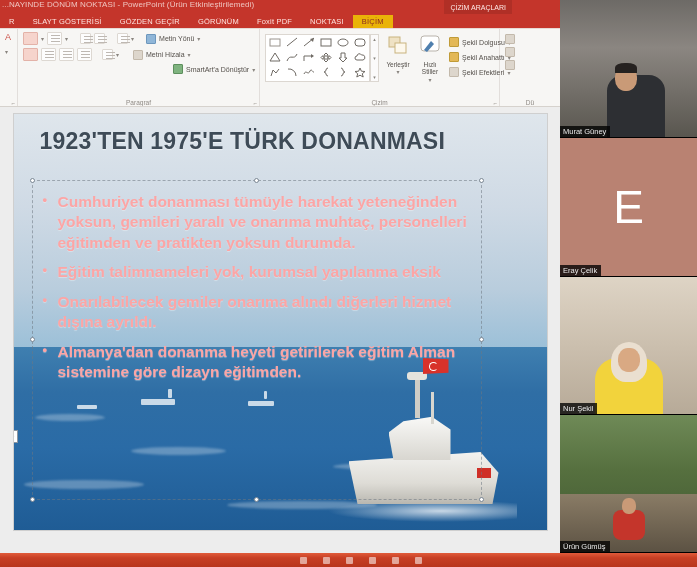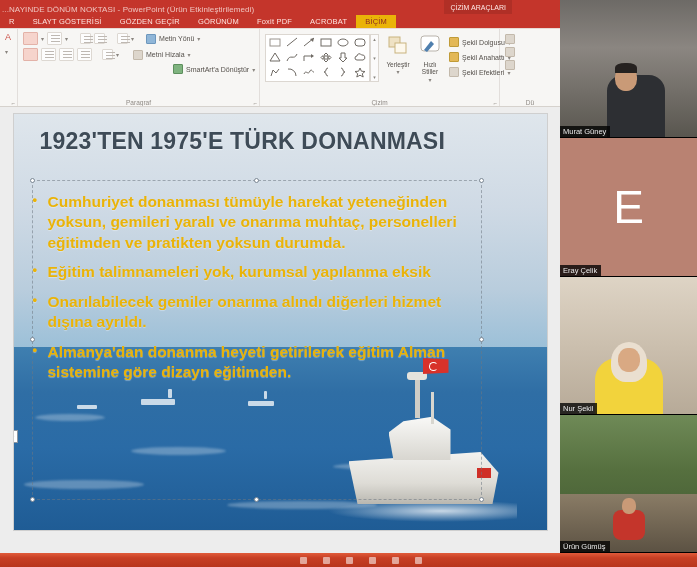--- a/index.html
+++ b/index.html
@@ -10,21 +10,21 @@
     position:relative;
   }
   
   #ppt-window{
     position:absolute; left:0; top:0; width:560px; height:567px;
     background:#f1f1f1; overflow:hidden;
   }
   
   #title-bar{
     height:14px; background:#c4352b; position:relative;
-    display:flex; align-items:flex-end;
+    display:flex; align-items:flex-start;
   }
   #title-text{
     color:#f3cfcb; font-size:8px; white-space:nowrap;
     padding-left:2px; letter-spacing:.1px; opacity:.92;
   }
   #ctx-tab-group{
     position:absolute; right:48px; top:0; height:14px;
     background:#b02f26; color:#ffe9e6; font-size:7px;
     display:flex; align-items:center; padding:0 6px; white-space:nowrap;
   }
@@ -181,22 +181,22 @@
   }
   #body-placeholder{
     position:absolute; left:18px; top:66px; width:450px; height:320px;
     border:1px dashed rgba(110,120,130,.55);
   }
   .sel-handle{
     position:absolute; width:5px; height:5px; background:#fff;
     border:1px solid #7b8794; border-radius:50%;
   }
   #bullets{
-    position:absolute; left:16px; top:78px; width:430px;
-    color:#eab308; font-size:15.5px; line-height:1.32; font-weight:bold;
+    position:absolute; left:26px; top:78px; width:430px;
+    color:#fca5a5; font-size:15.5px; line-height:1.32; font-weight:bold;
   }
   #bullets li{
     list-style:none; position:relative; padding-left:18px; margin-bottom:9px;
     text-shadow:0 1px 1px rgba(255,255,255,.35);
   }
   #bullets li:before{
     content:"•"; position:absolute; left:3px; top:-1px; font-size:13px;
   }
   .rot-handle{
     position:absolute; left:-9px; top:316px; width:13px; height:13px;
@@ -299,21 +299,21 @@
     <span id="title-text">...NAYINDE DÖNÜM NOKTASI  -  PowerPoint (Ürün Etkinleştirilemedi)</span>
     <span id="ctx-tab-group">ÇİZİM ARAÇLARI</span>
   </div>
 
   <div id="tab-strip">
     <div class="tab">R</div>
     <div class="tab">SLAYT GÖSTERİSİ</div>
     <div class="tab">GÖZDEN GEÇİR</div>
     <div class="tab">GÖRÜNÜM</div>
     <div class="tab">Foxit PDF</div>
-    <div class="tab">ACROBAT</div>
+    <div class="tab">NOKTASI</div>
     <div class="tab active">BİÇİM</div>
   </div>
 
   <div id="ribbon">
 
     <div class="rib-group" style="width:18px">
       <div class="rib-rows">
         <div class="rib-row">
             <span class="ic plain" style="color:#c4352b;font-size:9px">A</span>
           </div>

